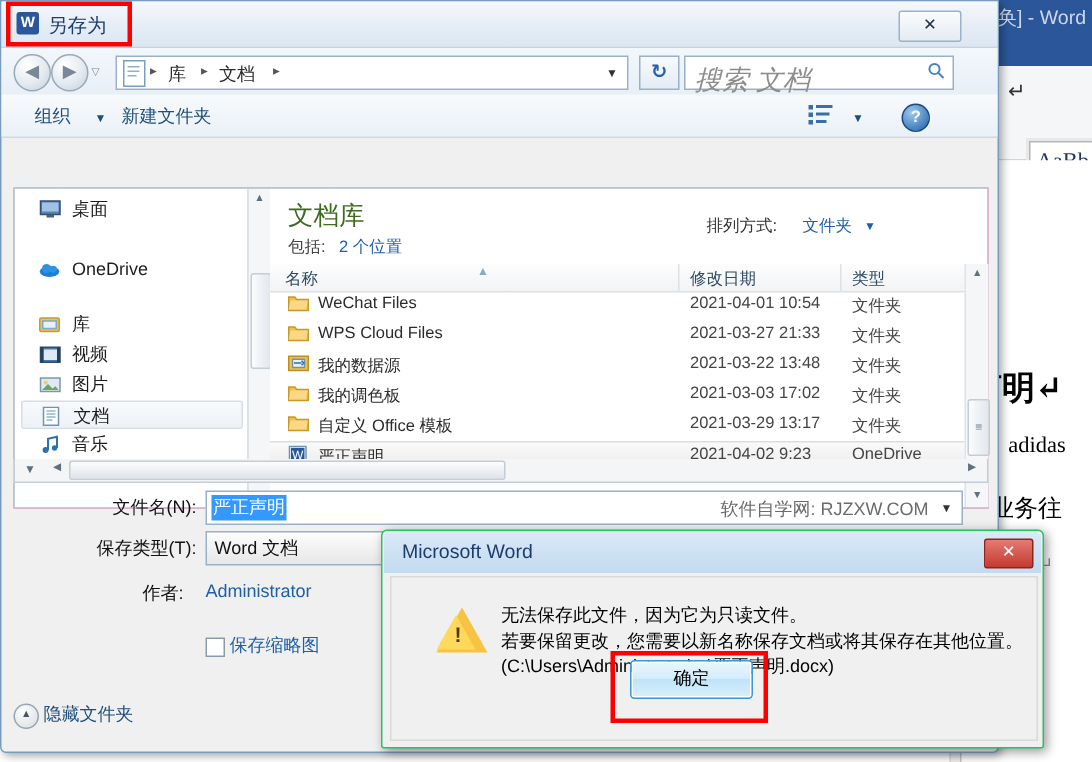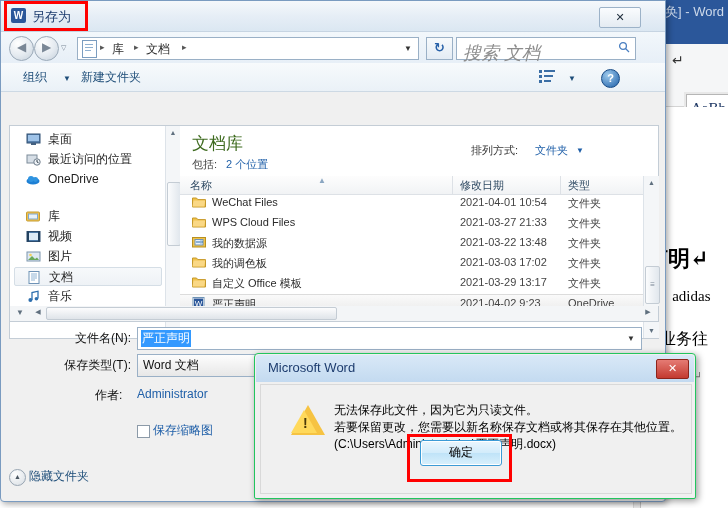--- a/index.html
+++ b/index.html
@@ -278,32 +278,20 @@
       <div class="nav-item" style="top:4px;">
         <span class="nav-ico">
           <svg width="15" height="13">
               <rect x="1" y="1" width="13" height="9" fill="#5a82ad" stroke="#2f4f73"></rect>
               <rect x="2" y="2" width="11" height="6" fill="#9fc3e8"></rect>
               <rect x="5" y="10" width="5" height="2" fill="#44607f"></rect>
             </svg>
         </span>
         <span>桌面</span>
       </div>
-      <div class="nav-item" style="top:24px;">
-        <span class="nav-ico">
-          <svg width="15" height="13">
-              <rect x="1" y="2" width="10" height="8" fill="#d6dee6" stroke="#7d8b99"></rect>
-              <circle cx="11" cy="9" r="3.2" fill="#f2f5f8" stroke="#5f7governor"></circle>
-              <circle cx="11" cy="9" r="3.2" fill="#eef2f6" stroke="#6d7c8b"></circle>
-              <line x1="11" y1="9" x2="11" y2="7" stroke="#33424f"></line>
-              <line x1="11" y1="9" x2="12.6" y2="9.8" stroke="#33424f"></line>
-            </svg>
-        </span>
-        <span>最近访问的位置</span>
-      </div>
       <div class="nav-item" style="top:44px;">
         <span class="nav-ico">
           <svg width="15" height="13">
               <ellipse cx="7" cy="8" rx="6.5" ry="3.6" fill="#1d7fd4"></ellipse>
               <circle cx="5" cy="6" r="3" fill="#2f93e0"></circle>
               <circle cx="9.5" cy="6.5" r="2.4" fill="#2f93e0"></circle>
             </svg>
         </span>
         <span>OneDrive</span>
       </div>
@@ -452,20 +440,21 @@
   <div class="h-scroll">
     <div class="hs-navcaret">▼</div>
     <div class="hs-left">◀</div>
     <div class="hs-thumb"></div>
     <div class="hs-right">▶</div>
   </div>
 
   <div class="form-label" style="left:56px;top:329px;width:74px;">文件名(N):</div>
   <div class="fname-field">
     <div class="fname-val">严正声明</div>
+    <div class="fname-water">软件自学网: RJZXW.COM</div>
     <div class="fname-caret">▼</div>
   </div>
   <div class="form-label" style="left:46px;top:356px;width:84px;">保存类型(T):</div>
   <div class="ftype-field">
     <div class="ftype-val">Word 文档</div>
     <div class="ftype-caret">▼</div>
   </div>
   <div class="author-label">作者:</div>
   <div class="author-val">Administrator</div>
   <div class="thumb-check"></div>

